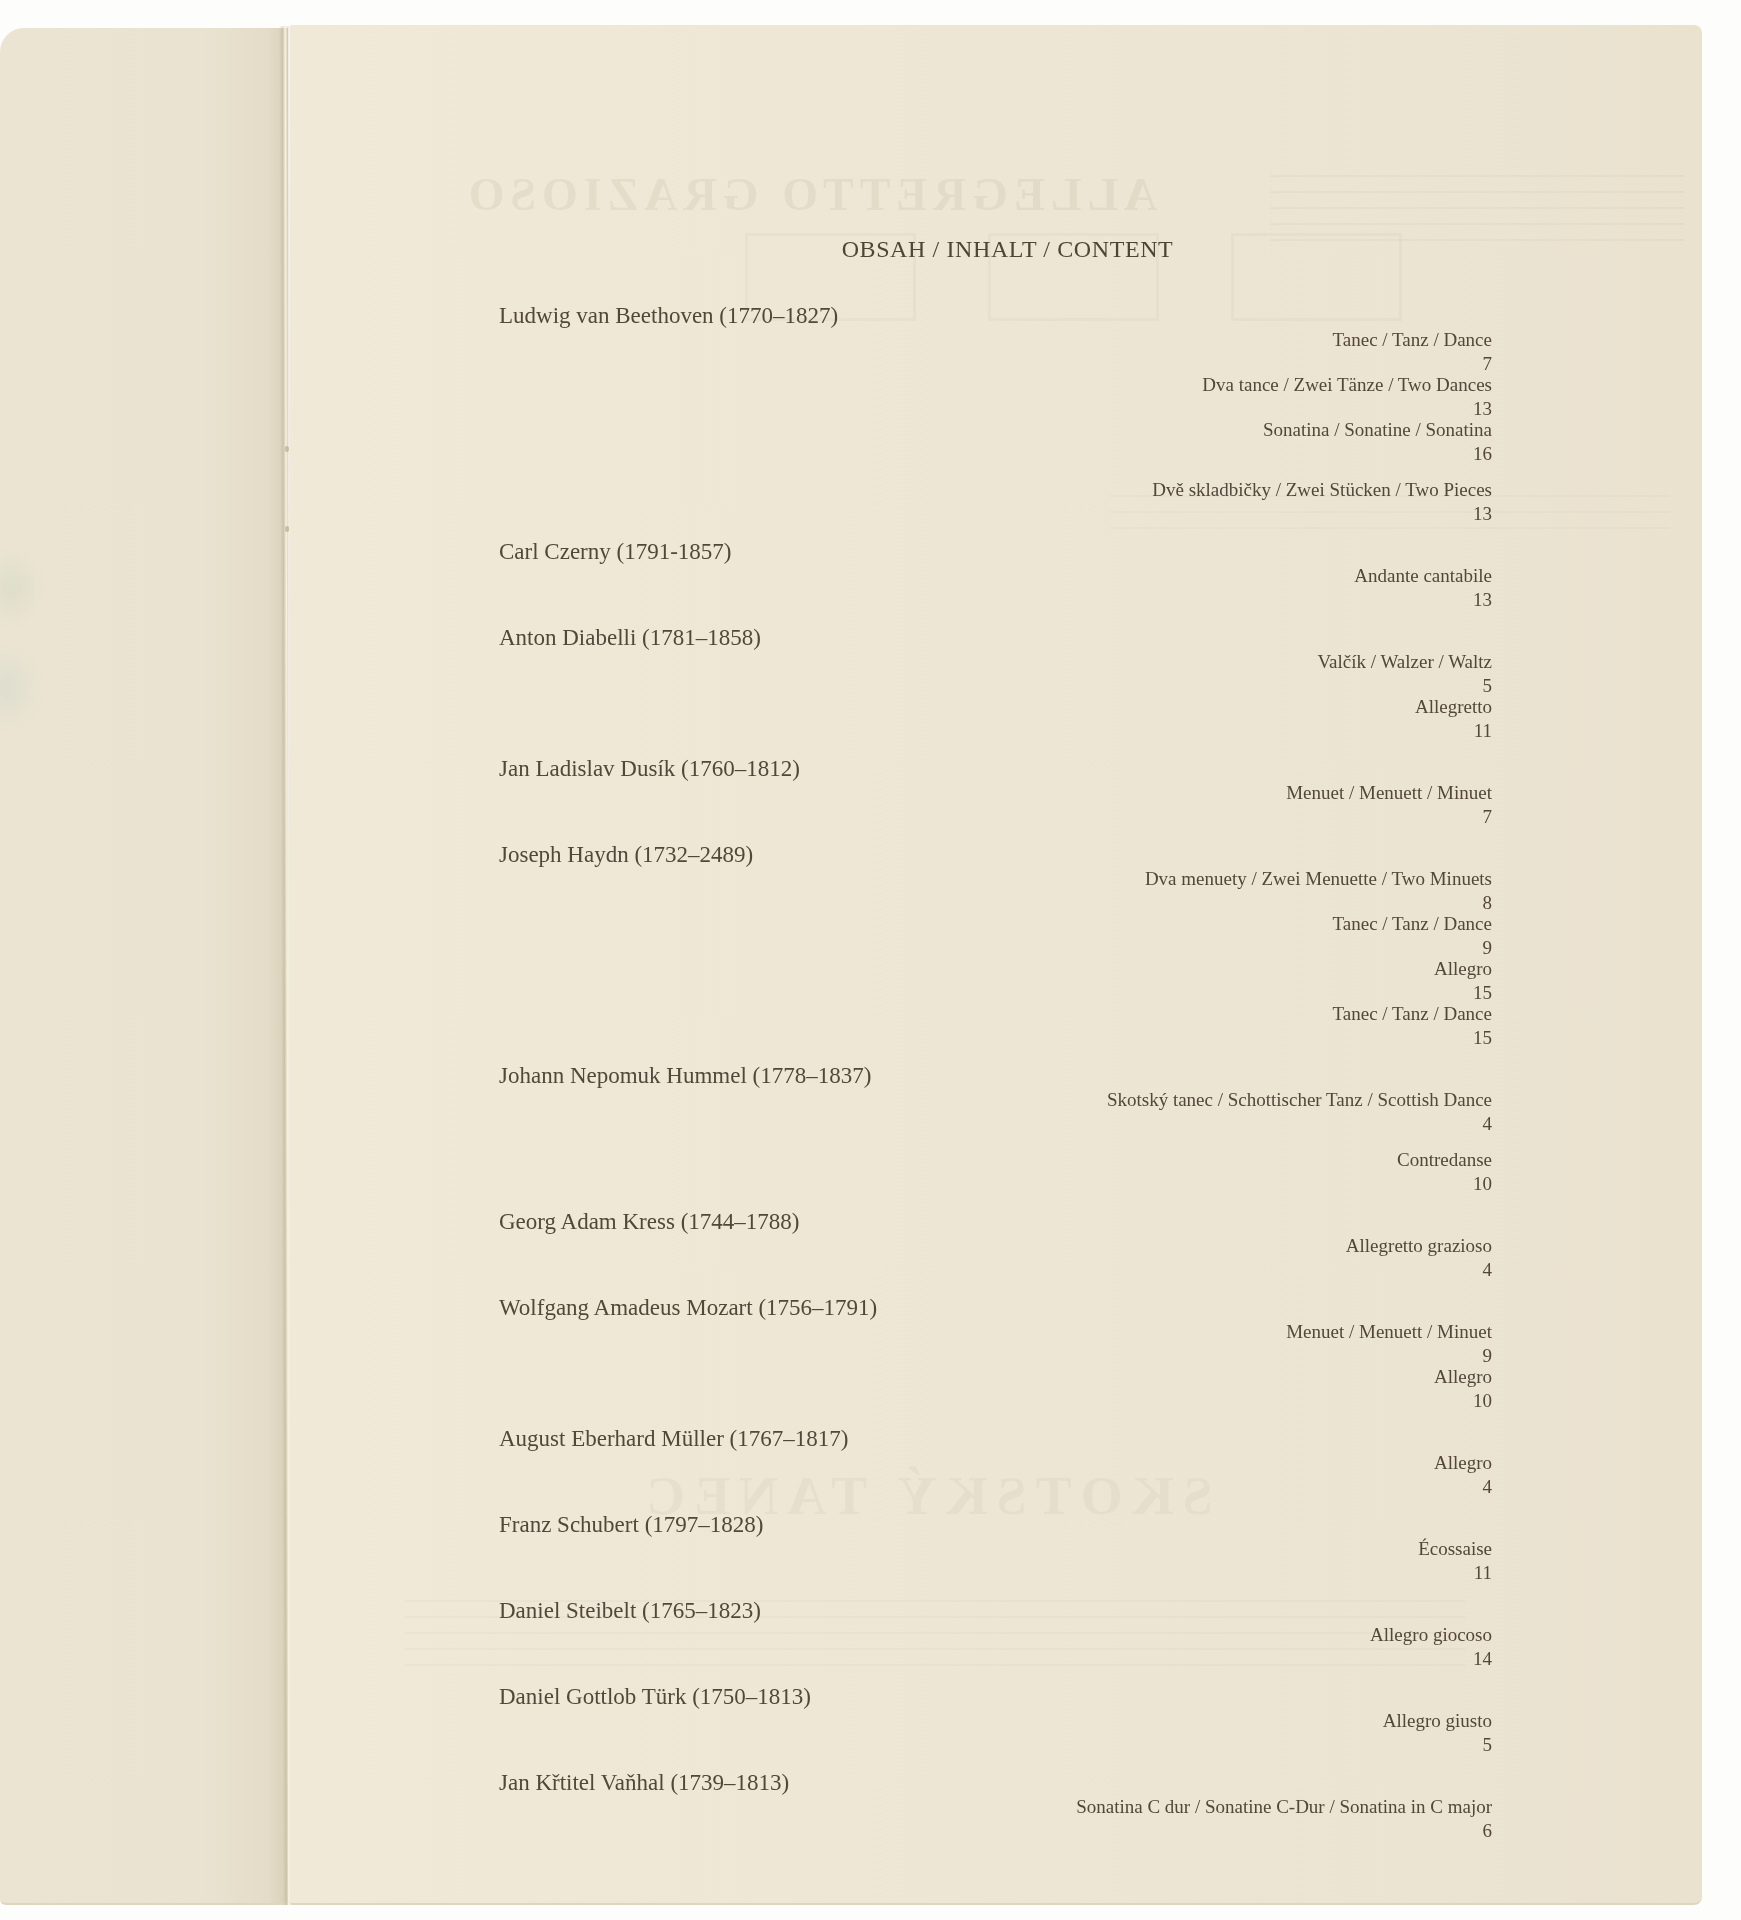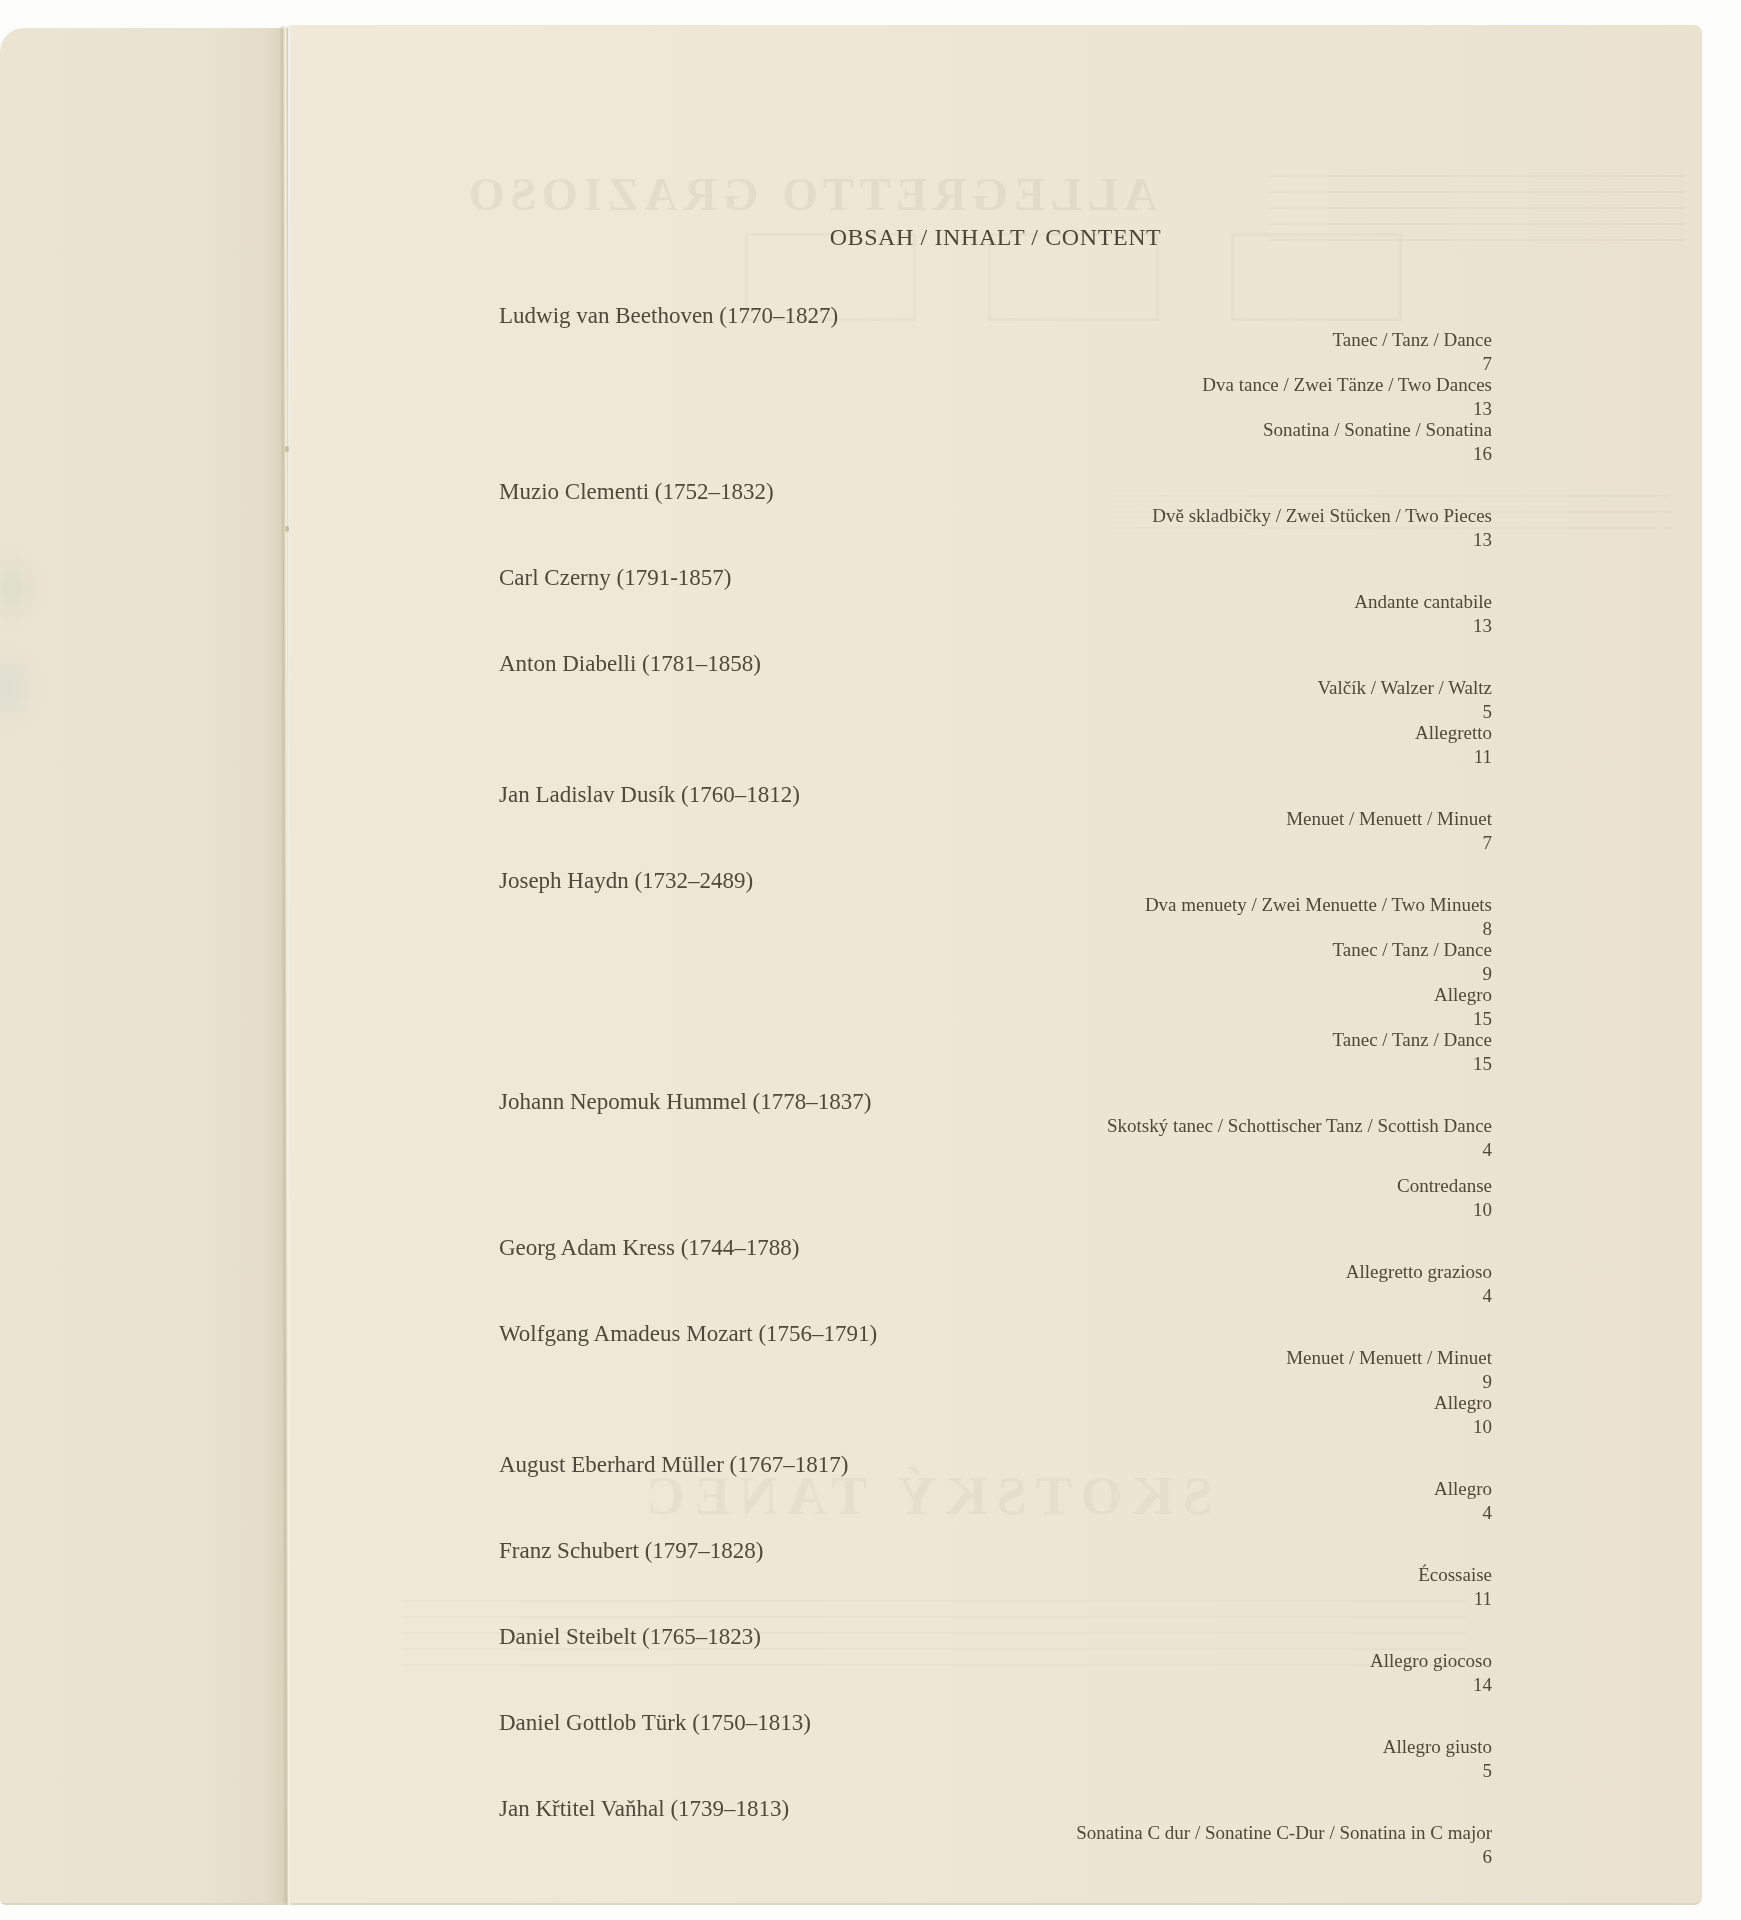--- a/index.html
+++ b/index.html
@@ -58,21 +58,21 @@
   .ghost-boxes{position:absolute;left:455px;top:208px;width:790px;display:flex;gap:72px;opacity:.05;}
   .ghost-boxes div{width:165px;height:82px;border:3px solid #7d7d60;}
   .ghost-staff{position:absolute;opacity:.04;pointer-events:none;}
   .ghost-staff .line{height:2px;background:#6a6a50;margin-bottom:14px;}
   .gs-top{left:980px;top:150px;width:415px;}
   .gs-top2{left:820px;top:470px;width:560px;opacity:.025;}
   .gs-bottom{left:115px;top:1575px;width:1060px;opacity:.03;}
 
   
   .title{
-    position:absolute;left:209px;top:199px;width:993px;margin:0;
+    position:absolute;left:209px;top:199px;width:993px;margin:12px;
     text-align:center;font-size:24px;font-weight:normal;
     letter-spacing:.6px;color:#4e4438;
   }
   .toc{position:absolute;left:209px;top:278px;width:993px;color:#51473a;}
   .toc-group + .toc-group{margin-top:15px;}
   .composer{font-size:23px;line-height:26px;}
   .piece-row{display:flex;align-items:flex-end;padding-left:27px;font-size:19px;line-height:21px;flex-direction:column;}
   .piece-label{white-space:nowrap;}
   .lead{
     flex:1;height:3px;margin:0 6px 3px 9px;align-self:flex-end;
@@ -133,21 +133,20 @@
             <span class="lead"></span>
             <span class="page-num">13</span>
           </div>
           <div class="piece-row">
             <span class="piece-label">Sonatina / Sonatine / Sonatina</span>
             <span class="lead"></span>
             <span class="page-num">16</span>
           </div>
         </div>
         <div class="toc-group">
-          <div class="composer">Muzio Clementi (1752–1832)</div>
           <div class="piece-row">
             <span class="piece-label">Dvě skladbičky / Zwei Stücken / Two Pieces</span>
             <span class="lead"></span>
             <span class="page-num">13</span>
           </div>
         </div>
         <div class="toc-group">
           <div class="composer">Carl Czerny (1791-1857)</div>
           <div class="piece-row">
             <span class="piece-label">Andante cantabile</span>

